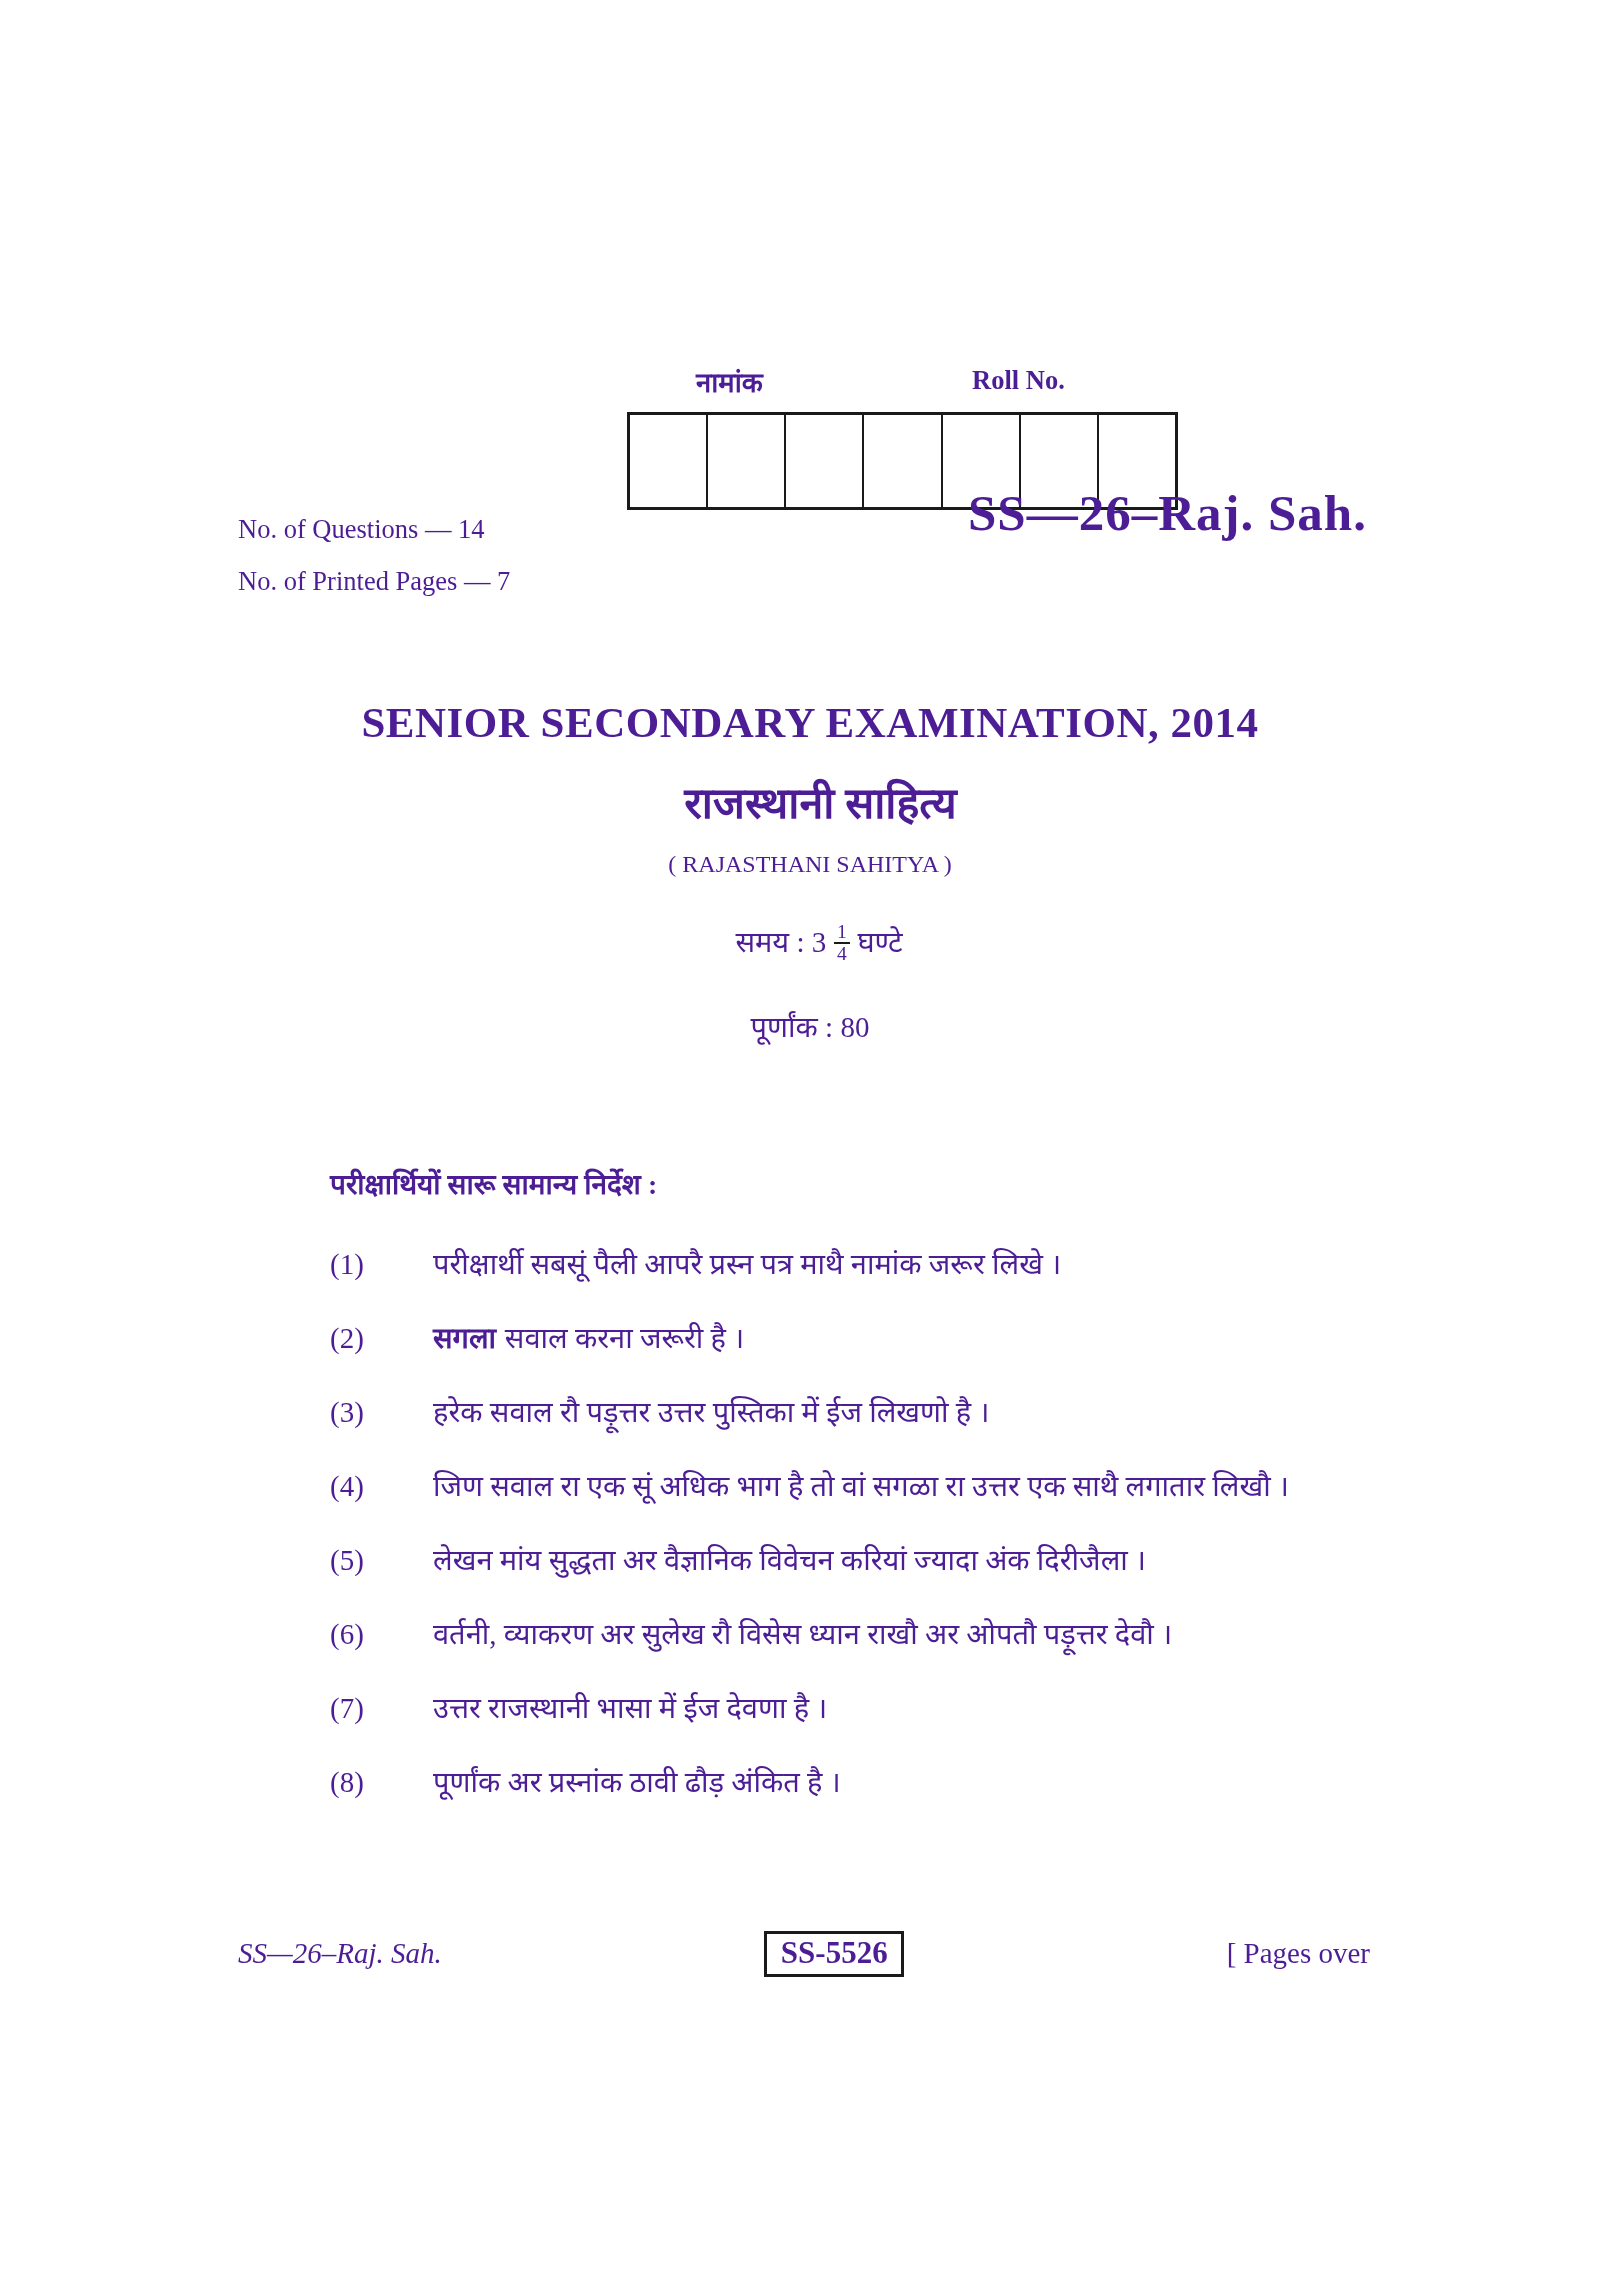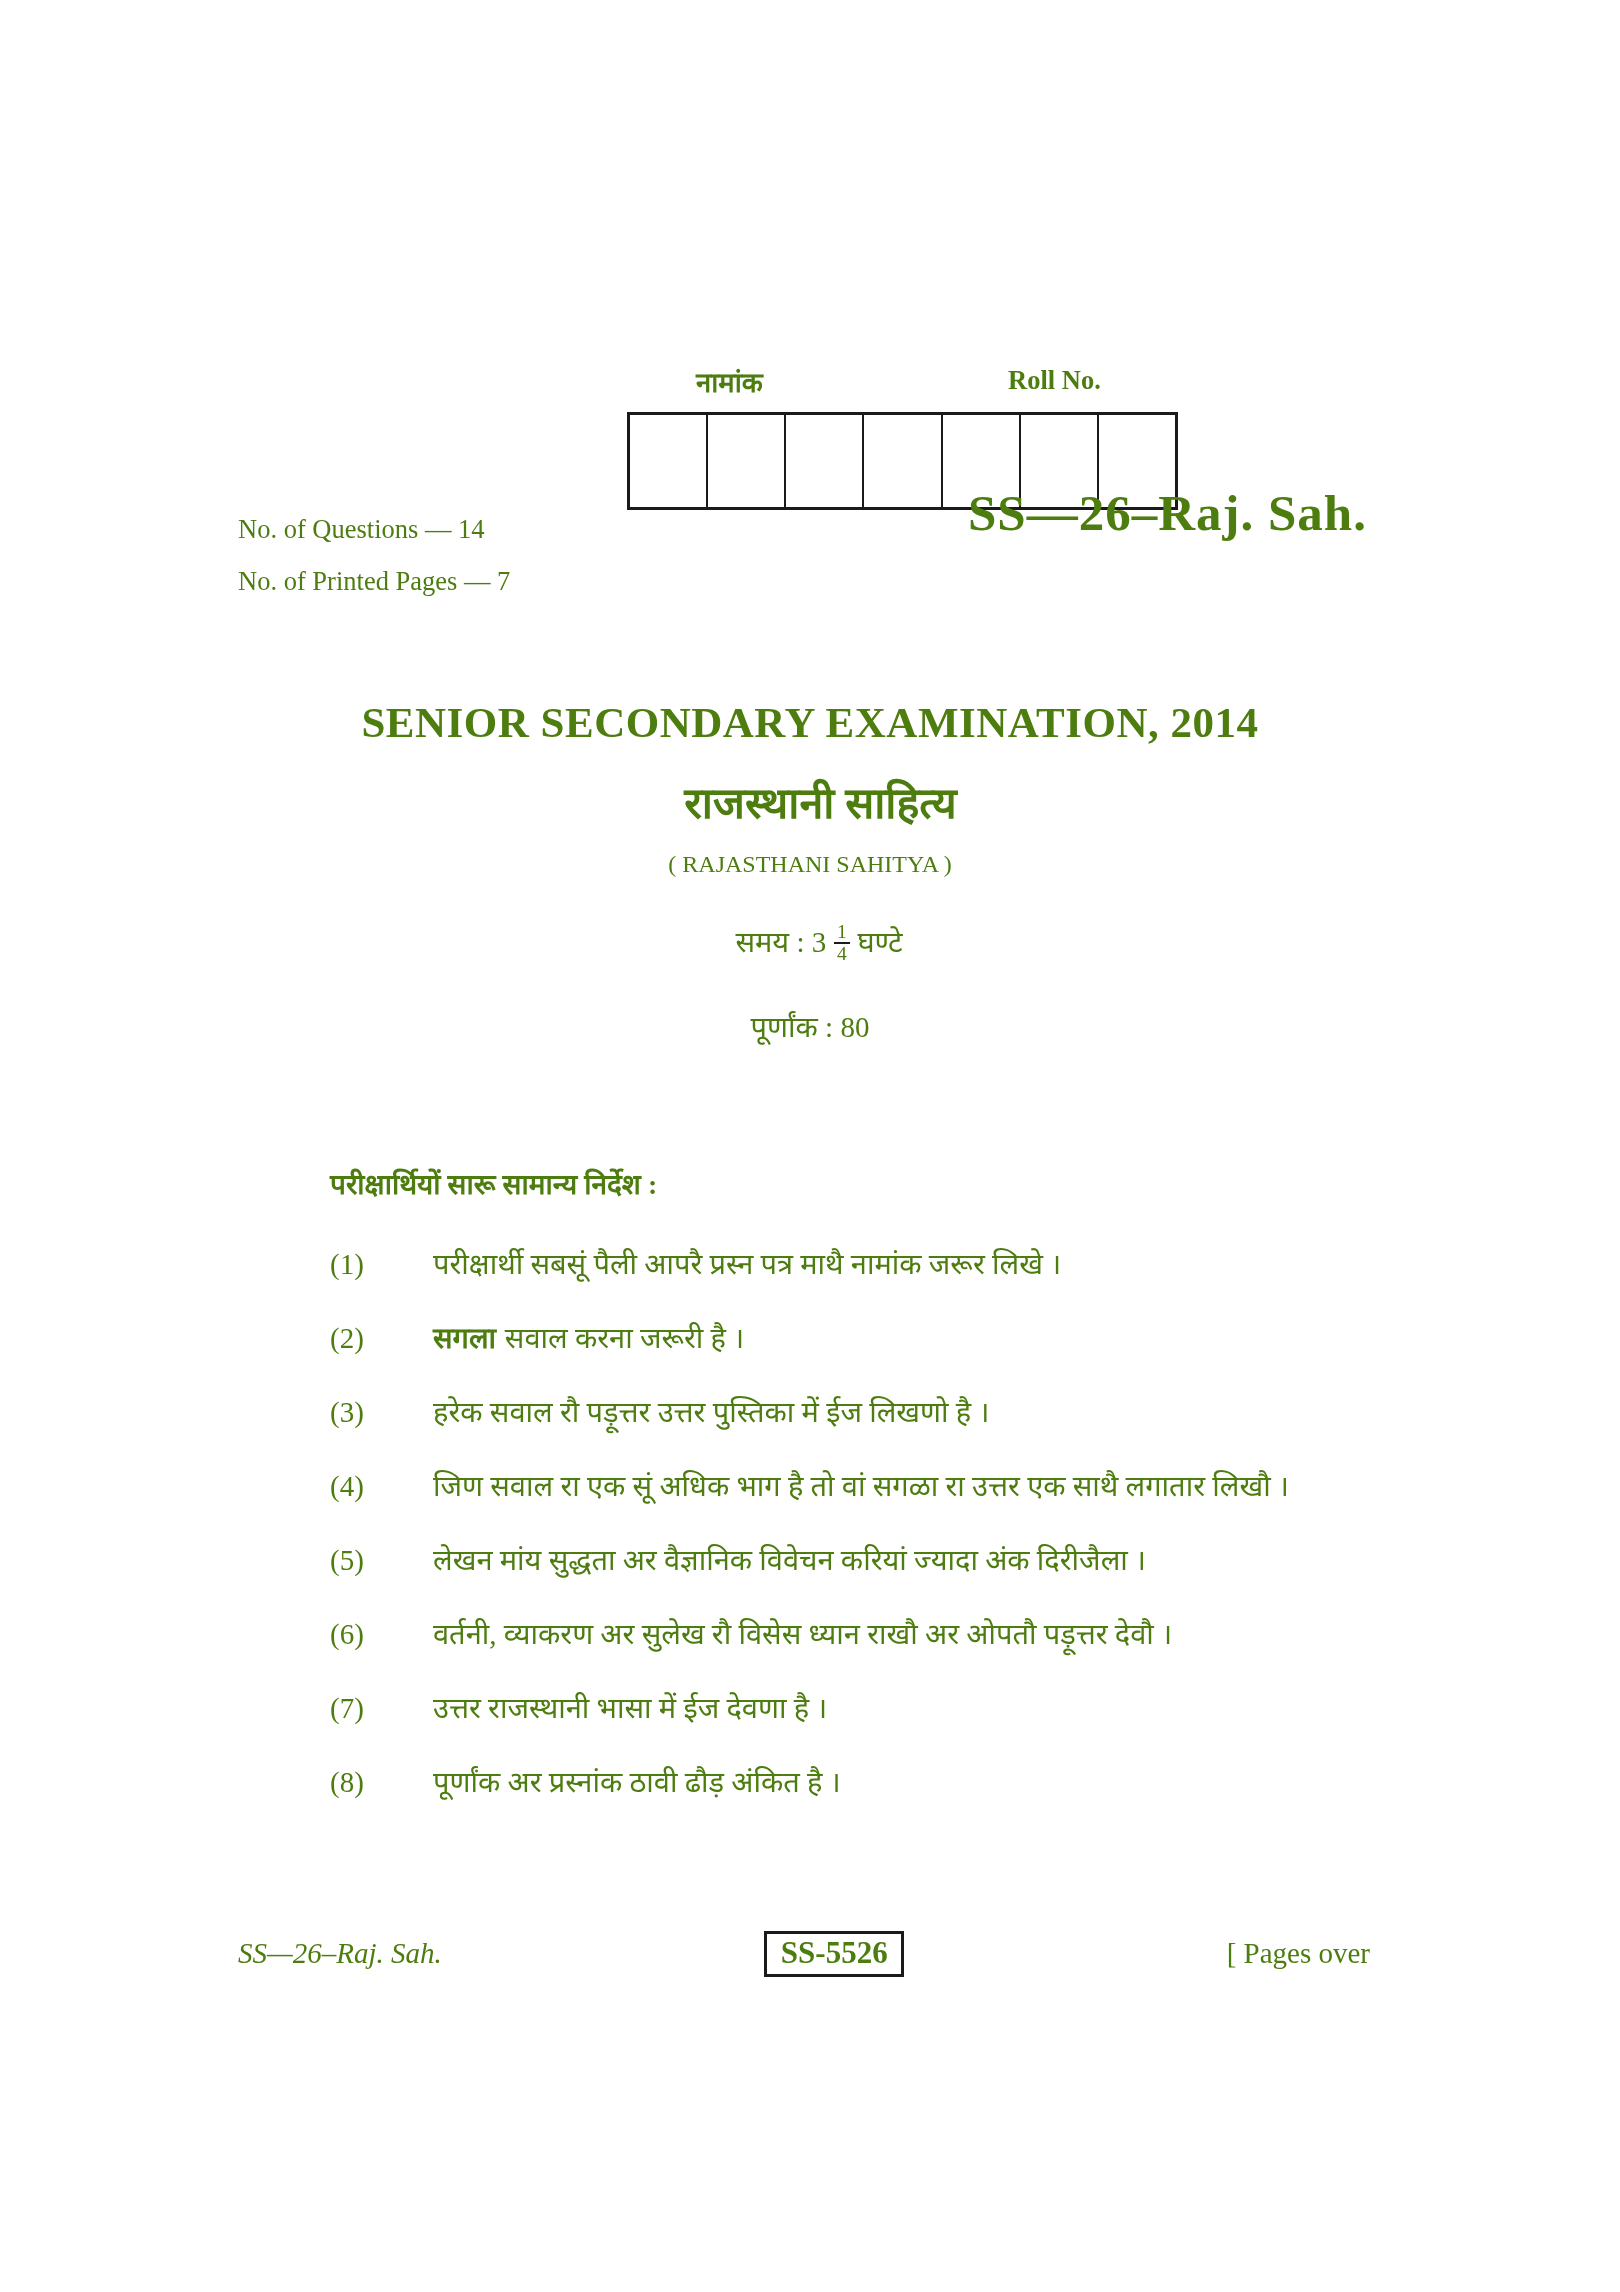--- a/index.html
+++ b/index.html
@@ -1,37 +1,36 @@
 <!DOCTYPE html>
 <html><head>
 <meta charset="utf-8">
 <style>
   * { margin:0; padding:0; box-sizing:border-box; }
   html,body { background:#ffffff; }
   .page {
     position:relative;
     width:1620px; height:2062px;
     background:#ffffff;
-    color:#4d7c0f;
+    color:#4c1d95;
     font-family:"Liberation Serif","DejaVu Serif",serif;
     overflow:hidden;
   }
   .dev { font-family:serif; } 
 
   
   .roll-labels { position:absolute; top:363px; left:627px; width:551px; height:39px; }
   .roll-labels .hi {
     position:absolute; left:69px; top:0;
     font-size:27.4px; font-weight:bold;
   }
   .roll-labels .en {
     position:absolute; left:345px; top:2px;
     font-size:26.5px; font-weight:bold;
     font-family:"Liberation Serif","DejaVu Serif",serif;
-    margin-left:36px;
   }
   .roll-grid {
     position:absolute; top:412px; left:627px;
     width:551px; height:98px;
     border:3.9px solid #1a1a1a;
     display:flex;
   }
   .roll-grid .cell { flex:1; border-right:2.9px solid #1a1a1a; }
   .roll-grid .cell:last-child { border-right:none; }
 

